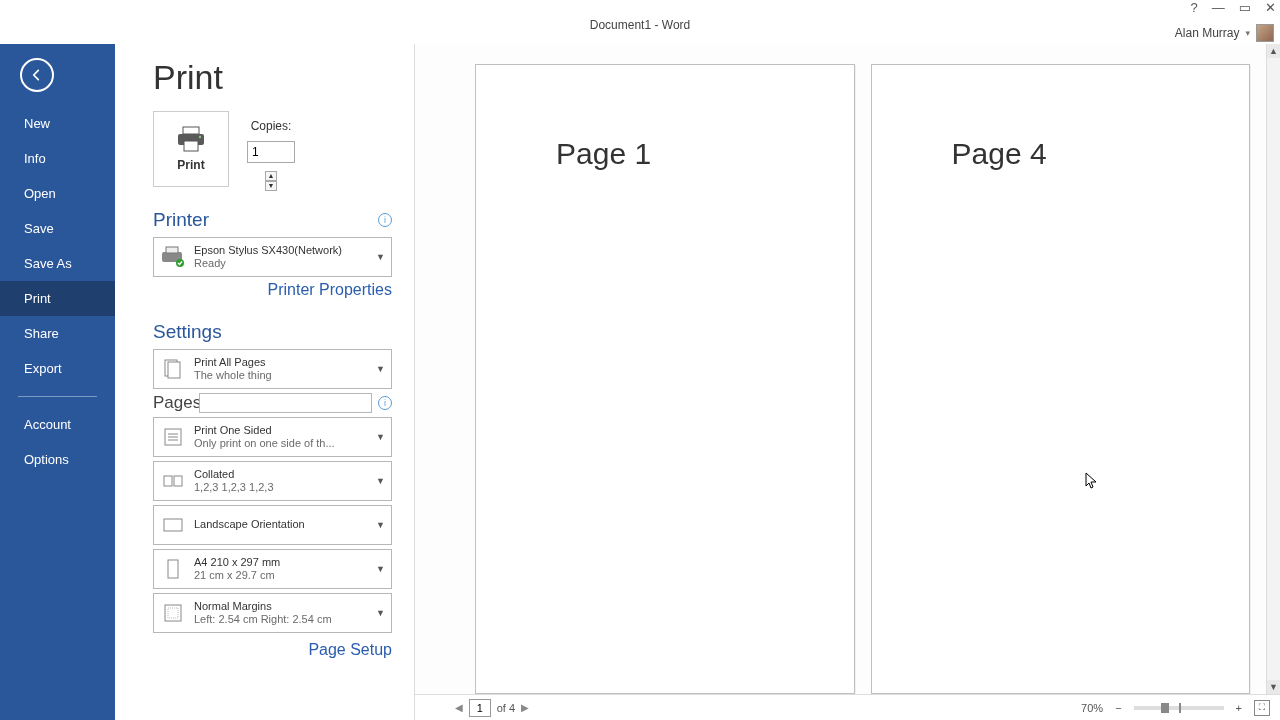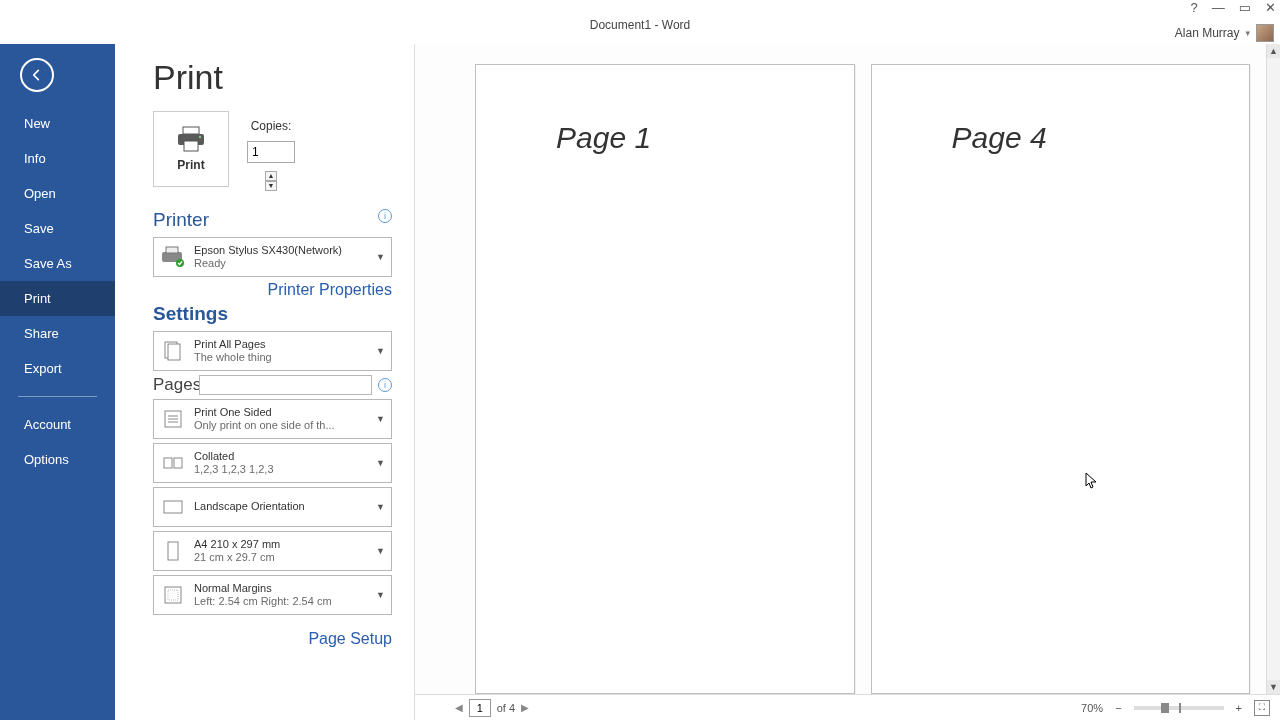--- a/index.html
+++ b/index.html
@@ -32,41 +32,41 @@
 .pagetitle { font-size: 34px; font-weight: 300; color: #333; margin-bottom: 14px; }
 
 .printrow { display: flex; align-items: flex-start; gap: 18px; margin-bottom: 18px; }
 .printbtn { width: 76px; height: 76px; border: 1px solid #ccc; display: flex; flex-direction: column; align-items: center; justify-content: center; gap: 6px; cursor: pointer; background: #fff; }
 .printbtn .lbl { font-size: 12px; font-weight: 600; color: #333; }
 .copies { display: flex; align-items: center; gap: 8px; margin-top: 8px; font-size: 12px; color: #333; flex-direction: column; }
 .copiesinput { width: 48px; height: 22px; border: 1px solid #a9a9a9; font-size: 12px; padding: 0 4px; }
 .spin { width: 12px; display: flex; flex-direction: column; }
 .spin div { height: 10px; border: 1px solid #a9a9a9; font-size: 7px; line-height: 7px; text-align: center; background: #f5f5f5; cursor: pointer; }
 
-.sectionhead { color: #2a579a; font-size: 19px; font-weight: 400; margin-bottom: 6px; display: flex; justify-content: space-between; }
+.sectionhead { color: #2a579a; font-size: 19px; font-weight: 400; margin-bottom: 6px; display: flex; justify-content: space-between; align-items: center; }
 .infoicon { width: 14px; height: 14px; border: 1px solid #5a9bd5; color: #5a9bd5; border-radius: 50%; font-size: 9px; display: flex; align-items: center; justify-content: center; }
 
 .dd { border: 1px solid #b7b7b7; background: #fff; display: flex; align-items: center; padding: 4px 6px; gap: 8px; position: relative; margin-bottom: 4px; cursor: pointer; }
 .dd.tall { height: 40px; }
 .dd .ddicon { width: 26px; height: 26px; flex-shrink: 0; display: flex; align-items: center; justify-content: center; }
 .dd .ddtxt { flex: 1; min-width: 0; }
 .dd .ddtxt .t1 { font-size: 11px; color: #333; line-height: 1.2; white-space: nowrap; overflow: hidden; text-overflow: ellipsis; }
 .dd .ddtxt .t2 { font-size: 11px; color: #6a6a6a; line-height: 1.2; white-space: nowrap; overflow: hidden; text-overflow: ellipsis; }
 .dd .chev { font-size: 9px; color: #555; }
 .linkrow { text-align: right; font-size: 16px; }
 .linkrow a { color: #2a5db0; text-decoration: none; cursor: pointer; }
 .pagesrow { display: flex; align-items: center; gap: 6px; margin: 2px 0 4px 0; }
 .pagesrow .lbl { font-size: 17px; color: #444; width: 40px; text-align: right; }
 .pagesrow input { flex: 1; height: 20px; border: 1px solid #b7b7b7; background: #fff; font-size: 11px; padding: 0 4px; }
 
 
 .previewwrap { flex: 1; position: relative; background: #fdfdfd; }
 .previewinner { position: absolute; left: 60px; right: 30px; top: 20px; bottom: 26px; display: flex; gap: 16px; }
 .page { background: #fff; border: 1px solid #bfbfbf; flex: 1; position: relative; box-shadow: 1px 1px 0 rgba(0,0,0,.05); }
-.page .pgtxt { position: absolute; top: 56px; left: 80px; font-size: 30px; color: #333; font-style: italic; }
+.page .pgtxt { position: absolute; top: 72px; left: 80px; font-size: 30px; color: #333; }
 .vscroll { position: absolute; right: 0; top: 0; bottom: 26px; width: 14px; border-left: 1px solid #ddd; background: #f3f3f3; }
 .vscroll .arrow { height: 14px; text-align: center; font-size: 9px; color: #555; line-height: 14px; cursor: pointer; background:#e9e9e9; }
 
 
 .statusbar { position: absolute; left: 0; right: 0; bottom: 0; height: 26px; border-top: 1px solid #ddd; display: flex; align-items: center; padding: 0 10px 0 40px; font-size: 11px; color: #555; background: #fff; }
 .statusbar .navset { display: flex; align-items: center; gap: 6px; }
 .statusbar .navset .pginp { width: 22px; height: 18px; border: 1px solid #999; text-align: center; font-size: 11px; }
 .statusbar .navset .arw { font-size: 10px; color:#888; cursor:pointer; }
 .statusbar .zoomset { margin-left: auto; display: flex; align-items: center; gap: 12px; }
 .statusbar .slider { width: 90px; height: 4px; background: #ddd; position: relative; }
@@ -158,21 +158,21 @@
             </svg>
           </div>
           <div class="ddtxt">
             <div class="t1">Epson Stylus SX430(Network)</div>
             <div class="t2">Ready</div>
           </div>
           <span class="chev">▼</span>
         </div>
         <div class="linkrow"><a>Printer Properties</a></div>
 
-        <div class="sectionhead" style="margin-top:4px;font-weight:bold;">
+        <div class="sectionhead" style="margin-top:22px;">
           <span>Settings</span>
         </div>
 
         <div id="settings-list">
             <div class="dd tall">
               <div class="ddicon">
                 <svg width="22" height="22" viewBox="0 0 22 22">
                   <rect x="3" y="2" width="12" height="16" fill="#fff" stroke="#888"></rect>
                   <rect x="6" y="4" width="12" height="16" fill="#fff" stroke="#888"></rect>
                 </svg>
@@ -247,21 +247,21 @@
                 </svg>
               </div>
               <div class="ddtxt">
                 <div class="t1">Normal Margins</div>
                 <div class="t2">Left:  2.54 cm    Right:  2.54 cm</div>
               </div>
               <span class="chev">▼</span>
             </div>
           </div>
 
-        <div class="linkrow" style="margin-top:15px;"><a>Page Setup</a></div>
+        <div class="linkrow" style="margin-top:8px;"><a>Page Setup</a></div>
       </div>
 
       <div class="previewwrap">
         <div class="previewinner">
           <div class="page">
             <div class="pgtxt">Page 1</div>
           </div>
           <div class="page">
             <div class="pgtxt">Page 4</div>
           </div>

